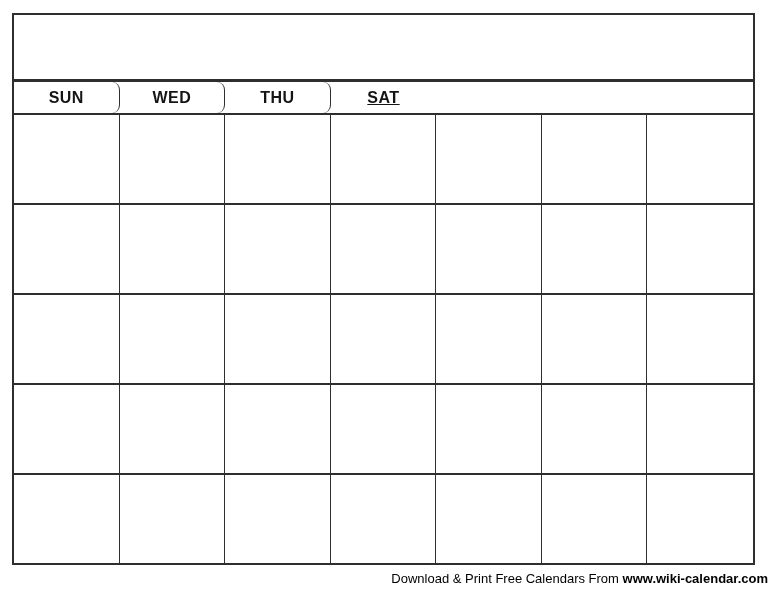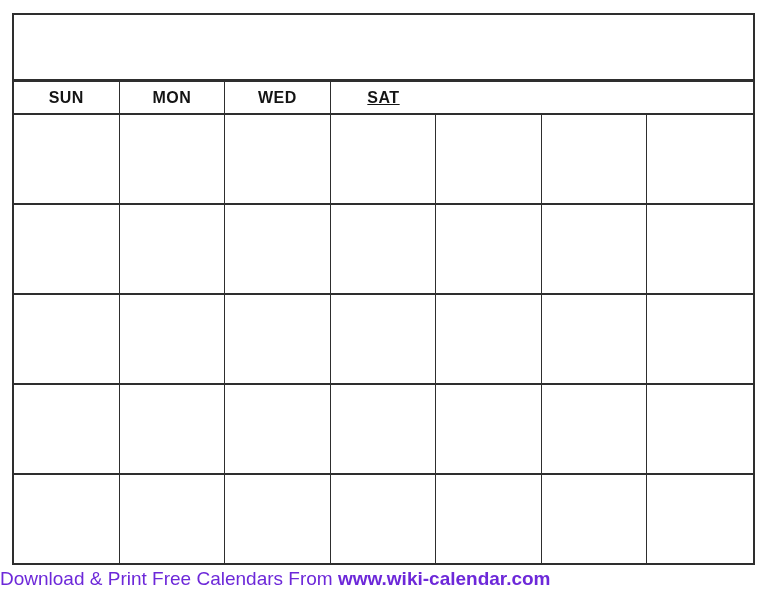--- a/index.html
+++ b/index.html
@@ -36,20 +36,21 @@
   .dayrow .daycell {
     height: 31px;
     display: flex;
     align-items: center;
     justify-content: center;
     font-weight: bold;
     font-size: 16px;
     letter-spacing: 0.5px;
     color: #141414;
     border-right: 1.5px solid #2e2e2e;
+    border-radius: 8px;
   }
   .dayrow .daycell:last-child {
     border-right: none;
     text-decoration: underline;
   }
   .body-grid {
     display: grid;
     grid-template-columns: repeat(7, 1fr);
   }
   .body-grid .cell {
@@ -62,40 +63,40 @@
     border-right: none;
   }
   .body-grid .cell.last-row {
     border-bottom: none;
   }
   .footer {
     position: absolute;
     left: 0;
     top: 569px;
     width: 768px;
-    text-align: left;
-    font-size: 19px;
-    color: #6d28d9;
+    text-align: right;
+    font-size: 13px;
+    color: #000000;
     line-height: 19px;
   }
   .footer .site {
     font-weight: bold;
   }
 </style>
 </head>
 <body>
 
 <div class="calendar">
 
   <div class="title-box"></div>
 
   <div class="dayrow">
     <div class="daycell">SUN</div>
-    <div class="daycell">MON</div>
     <div class="daycell">WED</div>
+    <div class="daycell">THU</div>
     <div class="daycell">SAT</div>
   </div>
 
   <div class="body-grid">
       <div class="cell"></div>
       <div class="cell"></div>
       <div class="cell"></div>
       <div class="cell"></div>
       <div class="cell"></div>
       <div class="cell"></div>

